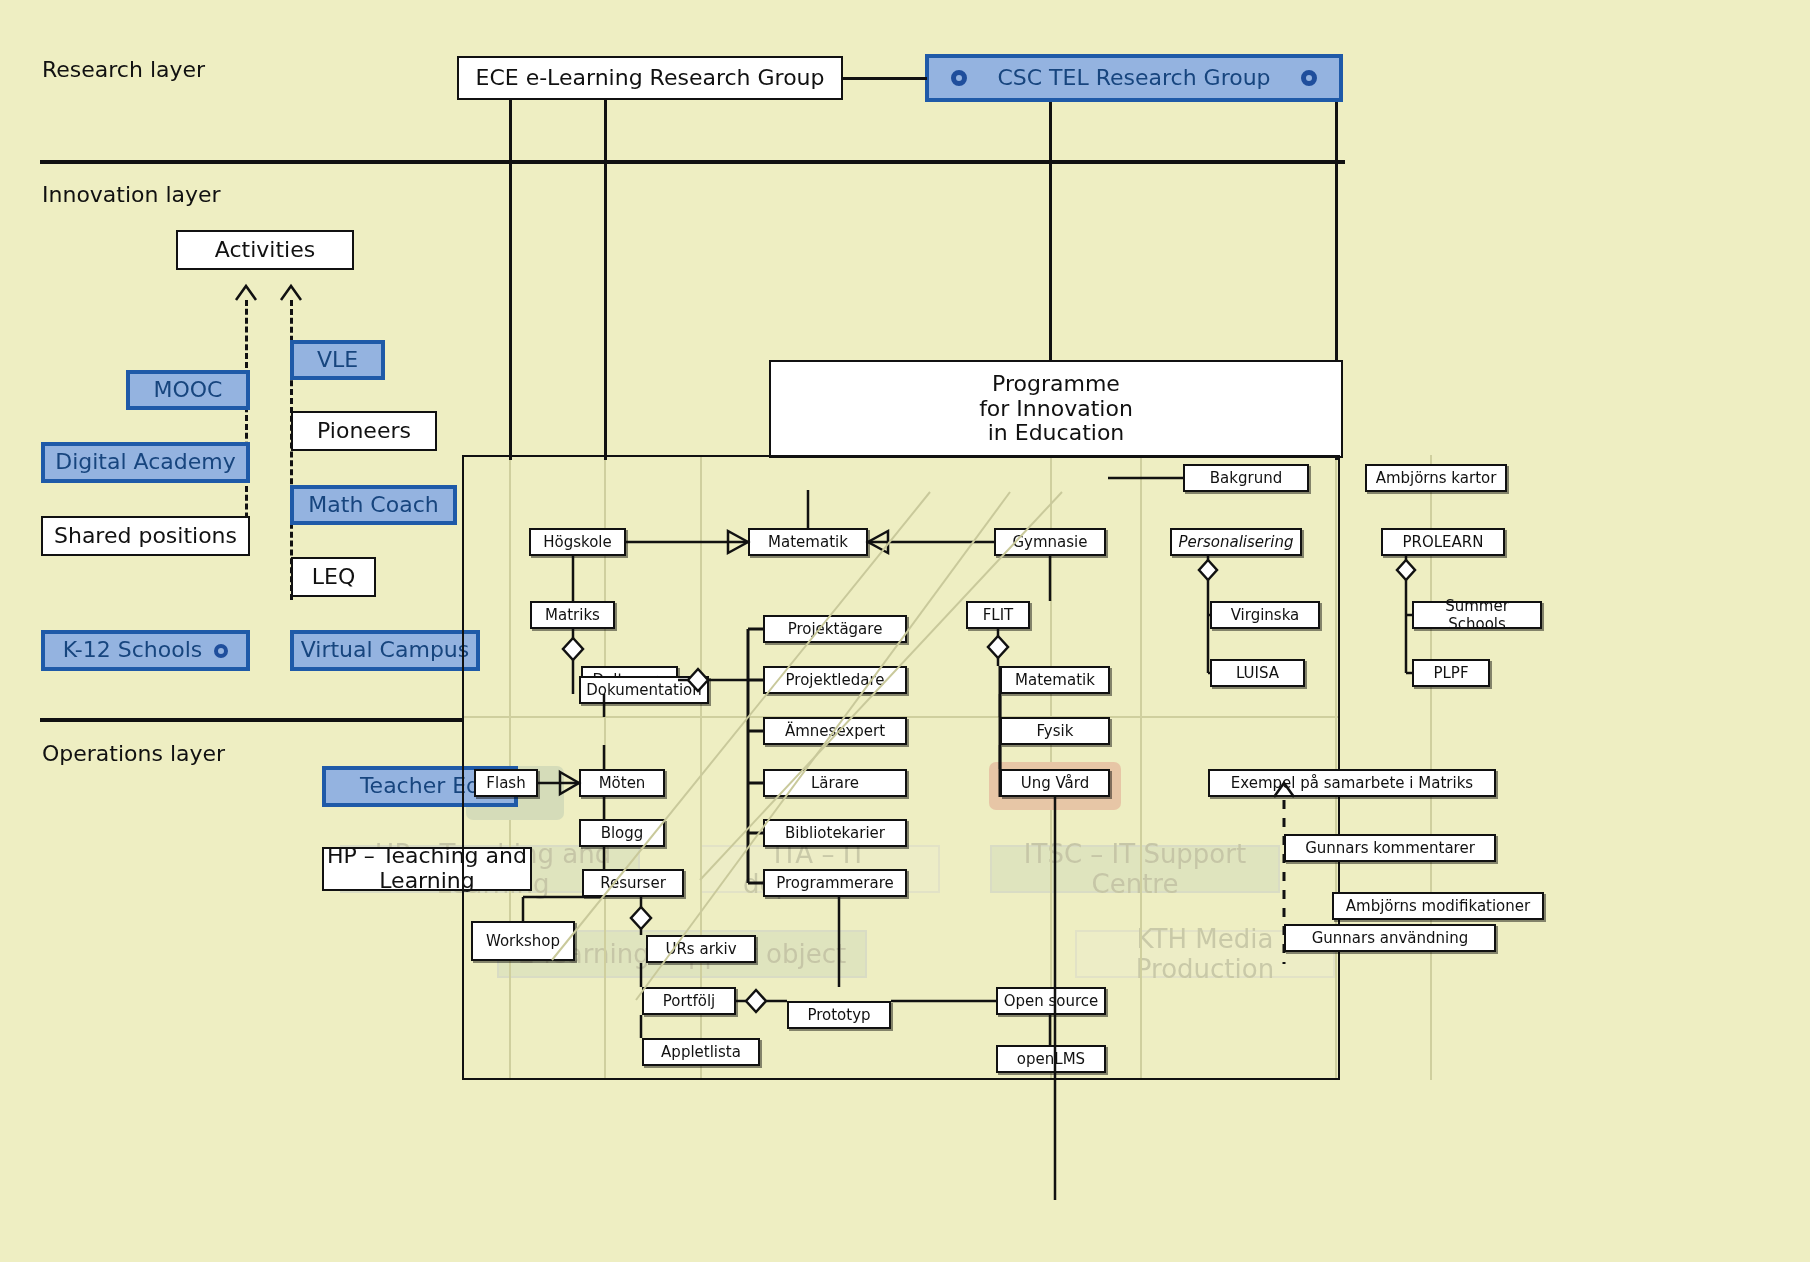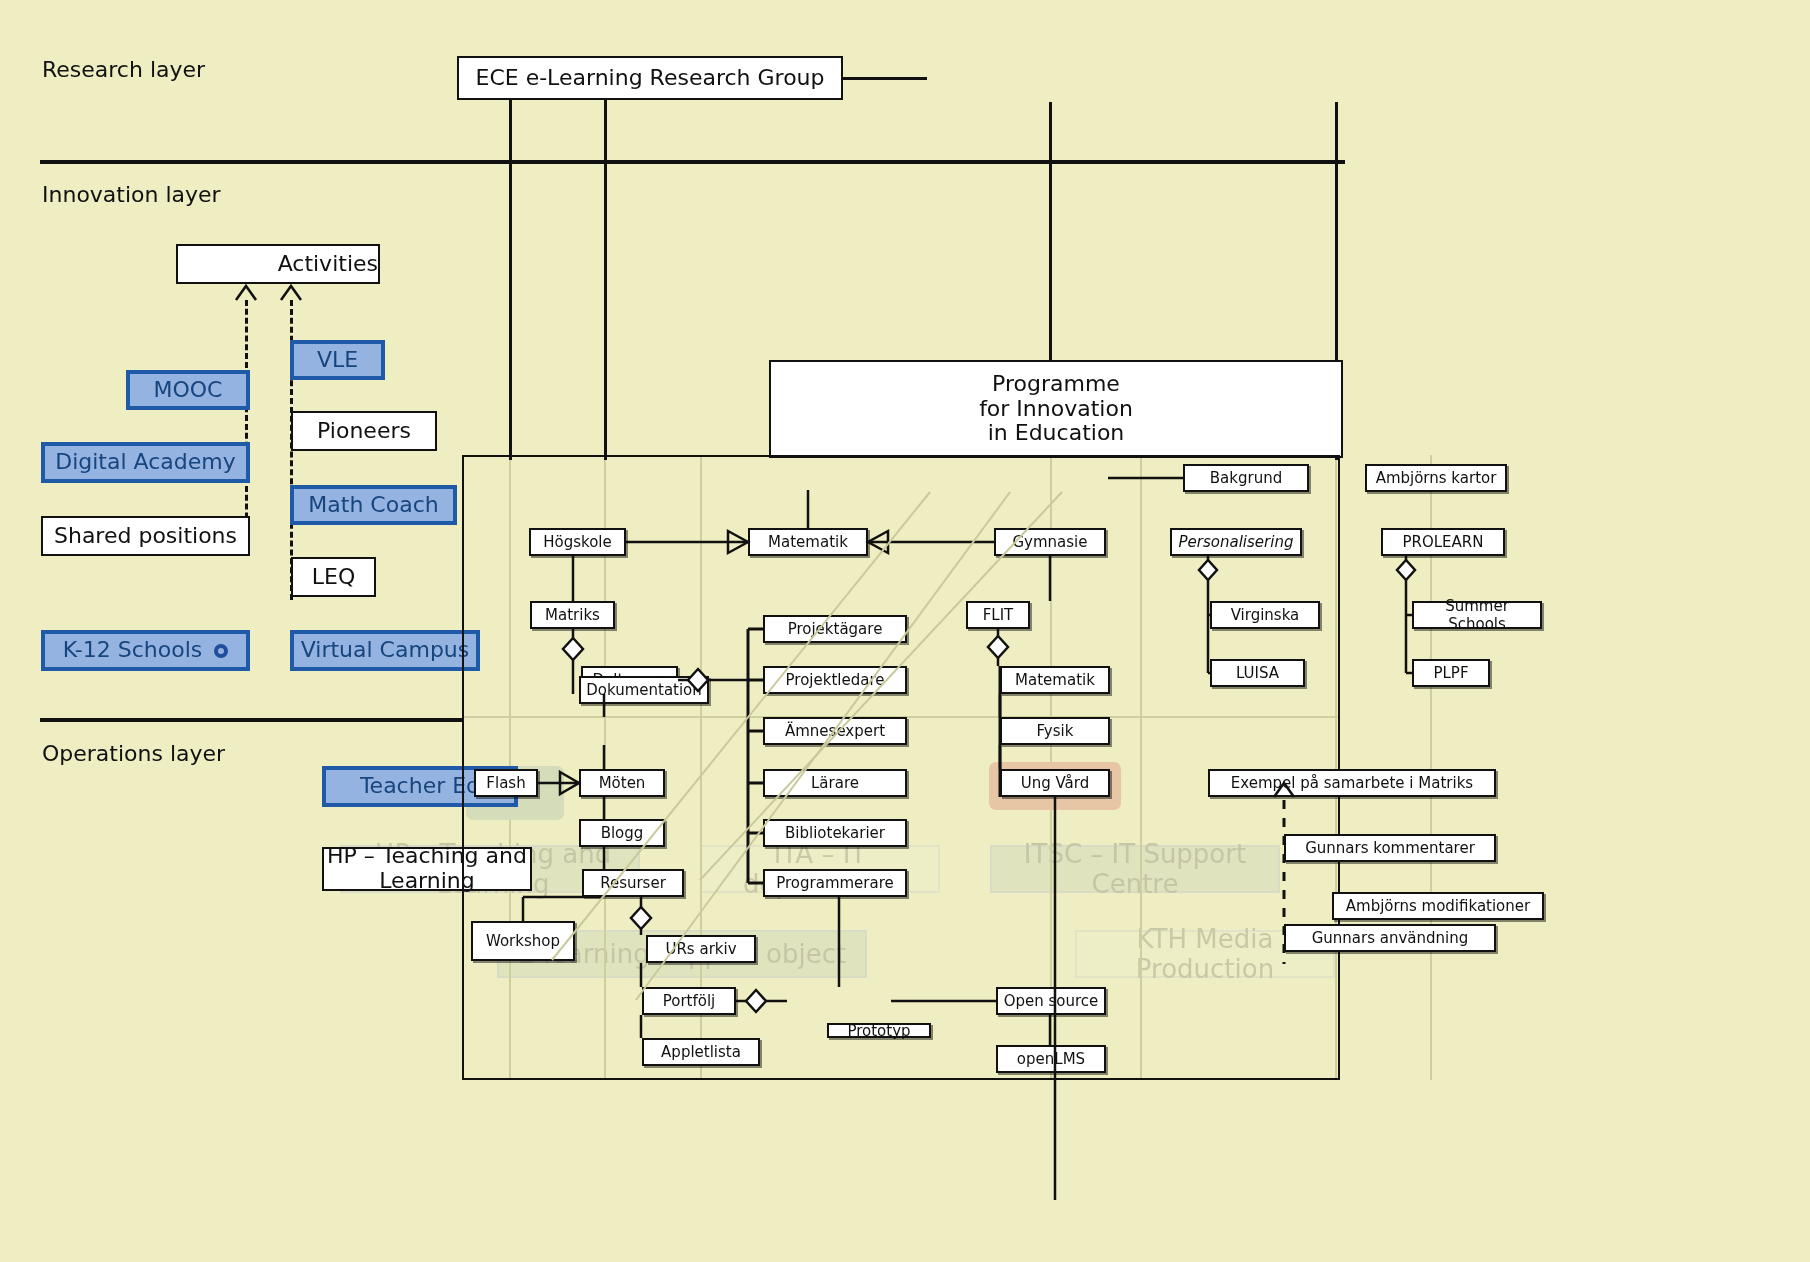--- a/index.html
+++ b/index.html
@@ -91,29 +91,34 @@
     <span>Innovation layer</span>
   </div>
   <div class="layer-label" style="left:42px;top:741px;">
     <span>Operations layer</span>
   </div>
 
   <div class="box big" style="left:457px;top:56px;width:386px;height:44px;">
     <span>ECE e-Learning Research Group</span>
   </div>
 
+  <div class="box big blue" style="left:925px;top:54px;width:418px;height:48px;justify-content:space-between;padding:0 22px;">
+    <span class="ocircle"></span>
+    <span>CSC TEL Research Group</span>
+    <span class="ocircle"></span>
+  </div>
 
   <div class="hline" style="left:843px;top:77px;width:84px;"></div>
 
   <div class="vline" style="left:509px;top:100px;height:360px;"></div>
   <div class="vline" style="left:604px;top:100px;height:360px;"></div>
   <div class="vline" style="left:1049px;top:102px;height:258px;"></div>
   <div class="vline" style="left:1335px;top:102px;height:358px;"></div>
 
-  <div class="box big" style="left:176px;top:244px;width:204px;height:40px;justify-content:flex-end;">
+  <div class="box big" style="left:176px;top:230px;width:178px;height:40px;">
     <span>Activities</span>
   </div>
 
   <div class="dashed-v" style="left:245px;top:300px;height:245px;"></div>
   <div class="dashed-v" style="left:290px;top:300px;height:300px;"></div>
 
   <div class="box big blue" style="left:126px;top:370px;width:124px;height:40px;">
     <span>MOOC</span>
   </div>
   <div class="box big blue" style="left:41px;top:442px;width:209px;height:41px;">
@@ -212,21 +217,21 @@
     </div>
   <div class="erbox" style="left:763px;top:769px;width:144px;height:28px;">
     <span>Lärare</span>
     </div>
   <div class="erbox" style="left:763px;top:819px;width:144px;height:28px;">
     <span>Bibliotekarier</span>
     </div>
   <div class="erbox" style="left:763px;top:869px;width:144px;height:28px;">
     <span>Programmerare</span>
     </div>
-  <div class="erbox" style="left:787px;top:1023px;width:104px;height:15px;margin-left:40px;">
+  <div class="erbox" style="left:787px;top:1001px;width:104px;height:28px;">
     <span>Prototyp</span>
     </div>
 
   <div class="erbox" style="left:994px;top:528px;width:112px;height:28px;">
     <span>Gymnasie</span>
     </div>
   <div class="erbox" style="left:966px;top:601px;width:64px;height:28px;">
     <span>FLIT</span>
     </div>
   <div class="erbox" style="left:1000px;top:666px;width:110px;height:28px;">

